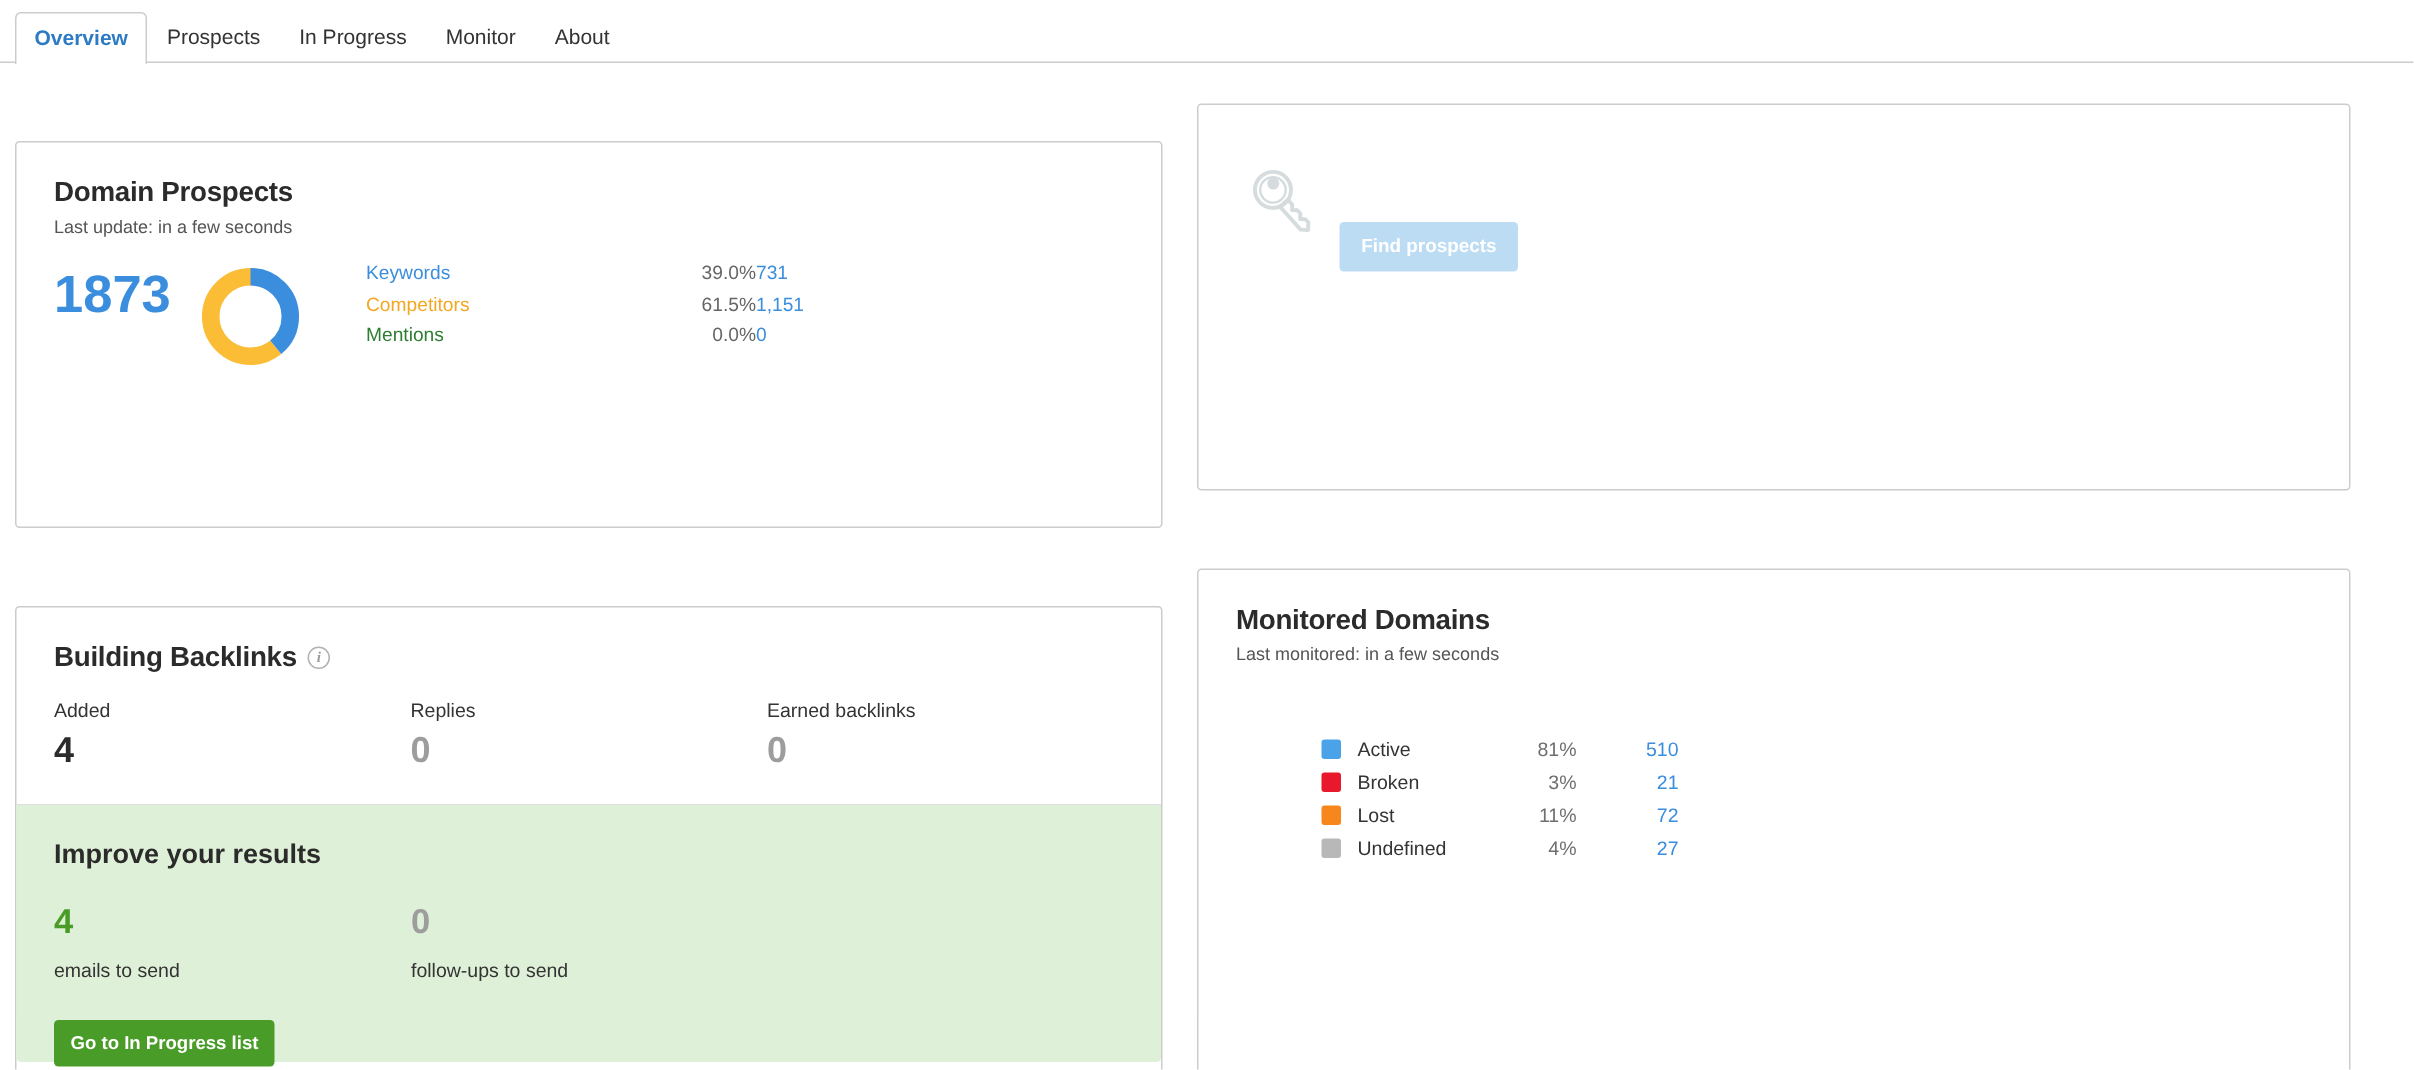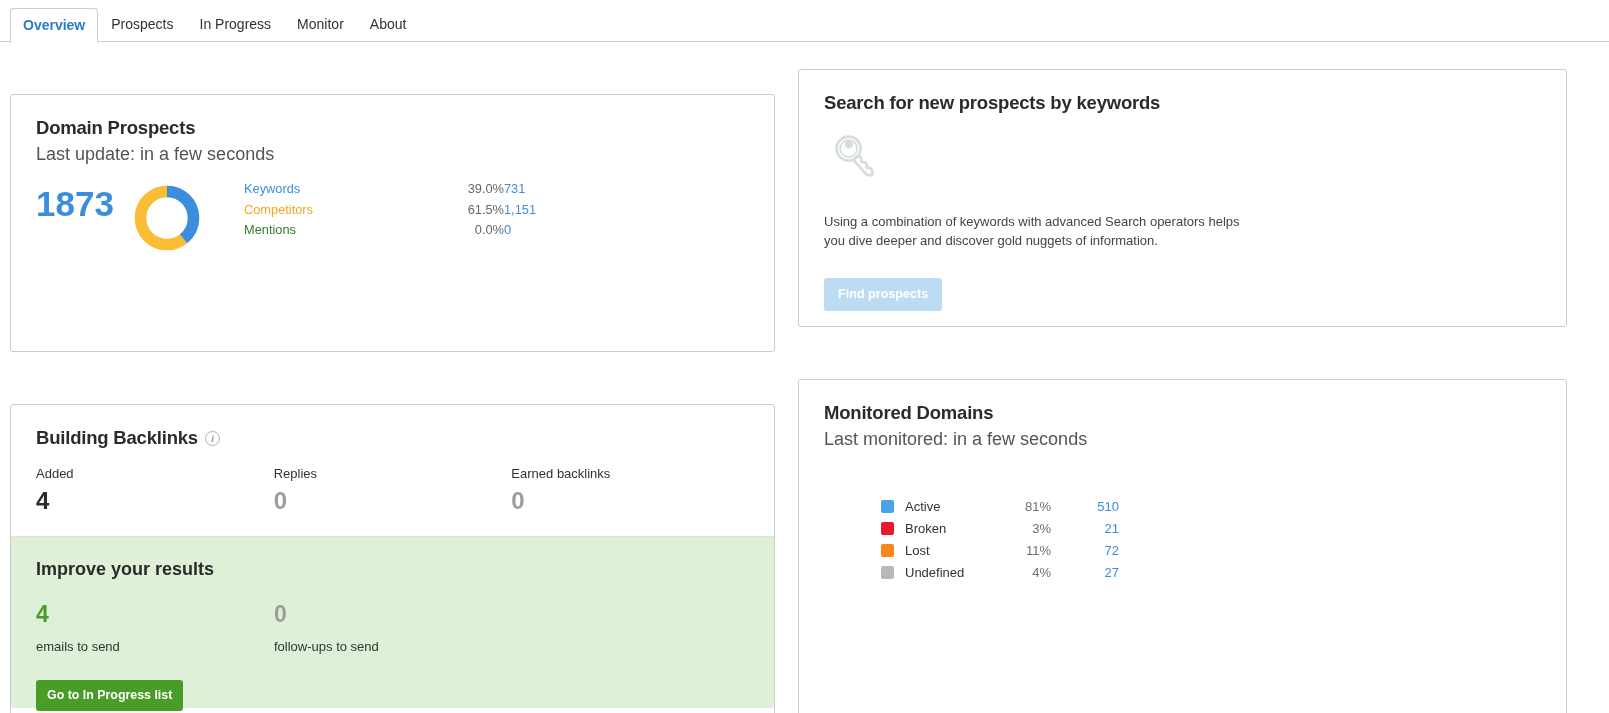--- a/index.html
+++ b/index.html
@@ -71,21 +71,21 @@
   .card-title {
     font-size: 18.5px;
     font-weight: bold;
     color: #2b2b2b;
     letter-spacing: -.2px;
     display: flex;
     align-items: center;
     gap: 7px;
   }
   .card-sub {
-    font-size: 18px;
+    font-size: 12px;
     color: #555;
     margin-top: 5px;
   }
 
   
   .info-icon {
     display: inline-block;
     width: 15px; height: 15px;
     border: 1px solid #b2b2b2;
     border-radius: 50%;
@@ -311,32 +311,30 @@
               <td class="dp-val">0</td>
             </tr>
           </tbody>
             </table>
         </div>
       </div>
     </div>
 
     <div class="card col-right" style="height:258px">
       <div class="card-pad">
-        <div class="card-title">Search for new prospects by keywords</div>
 
         <svg class="key-icon" width="62" height="62" viewBox="0 0 62 62">
           <g transform="rotate(-42 31 31)" fill="none" stroke="#d6dcdd" stroke-width="2.6" stroke-linejoin="round">
             <circle cx="31" cy="17" r="12"></circle>
             <circle cx="31" cy="17" r="8.5" stroke-width="1.6"></circle>
             <circle cx="34" cy="14" r="4" fill="#d6dcdd" stroke="none"></circle>
             <path d="M27 28.5 L27 49 L30.5 52.5 L34 49 L34 46 L31.5 43.5 L34 41 L34 38 L31.5 35.5 L34 33 L34 28.5 Z"></path>
           </g>
         </svg>
 
-        <div class="search-desc">Using a combination of keywords with advanced Search operators helps you dive deeper and discover gold nuggets of information.</div>
         <button class="btn-disabled">Find prospects</button>
       </div>
     </div>
   </div>
 
   <div class="row">
 
     <div class="card col-left" style="height:337px">
       <div class="card-pad" style="padding-bottom:22px">
         <div class="card-title">

